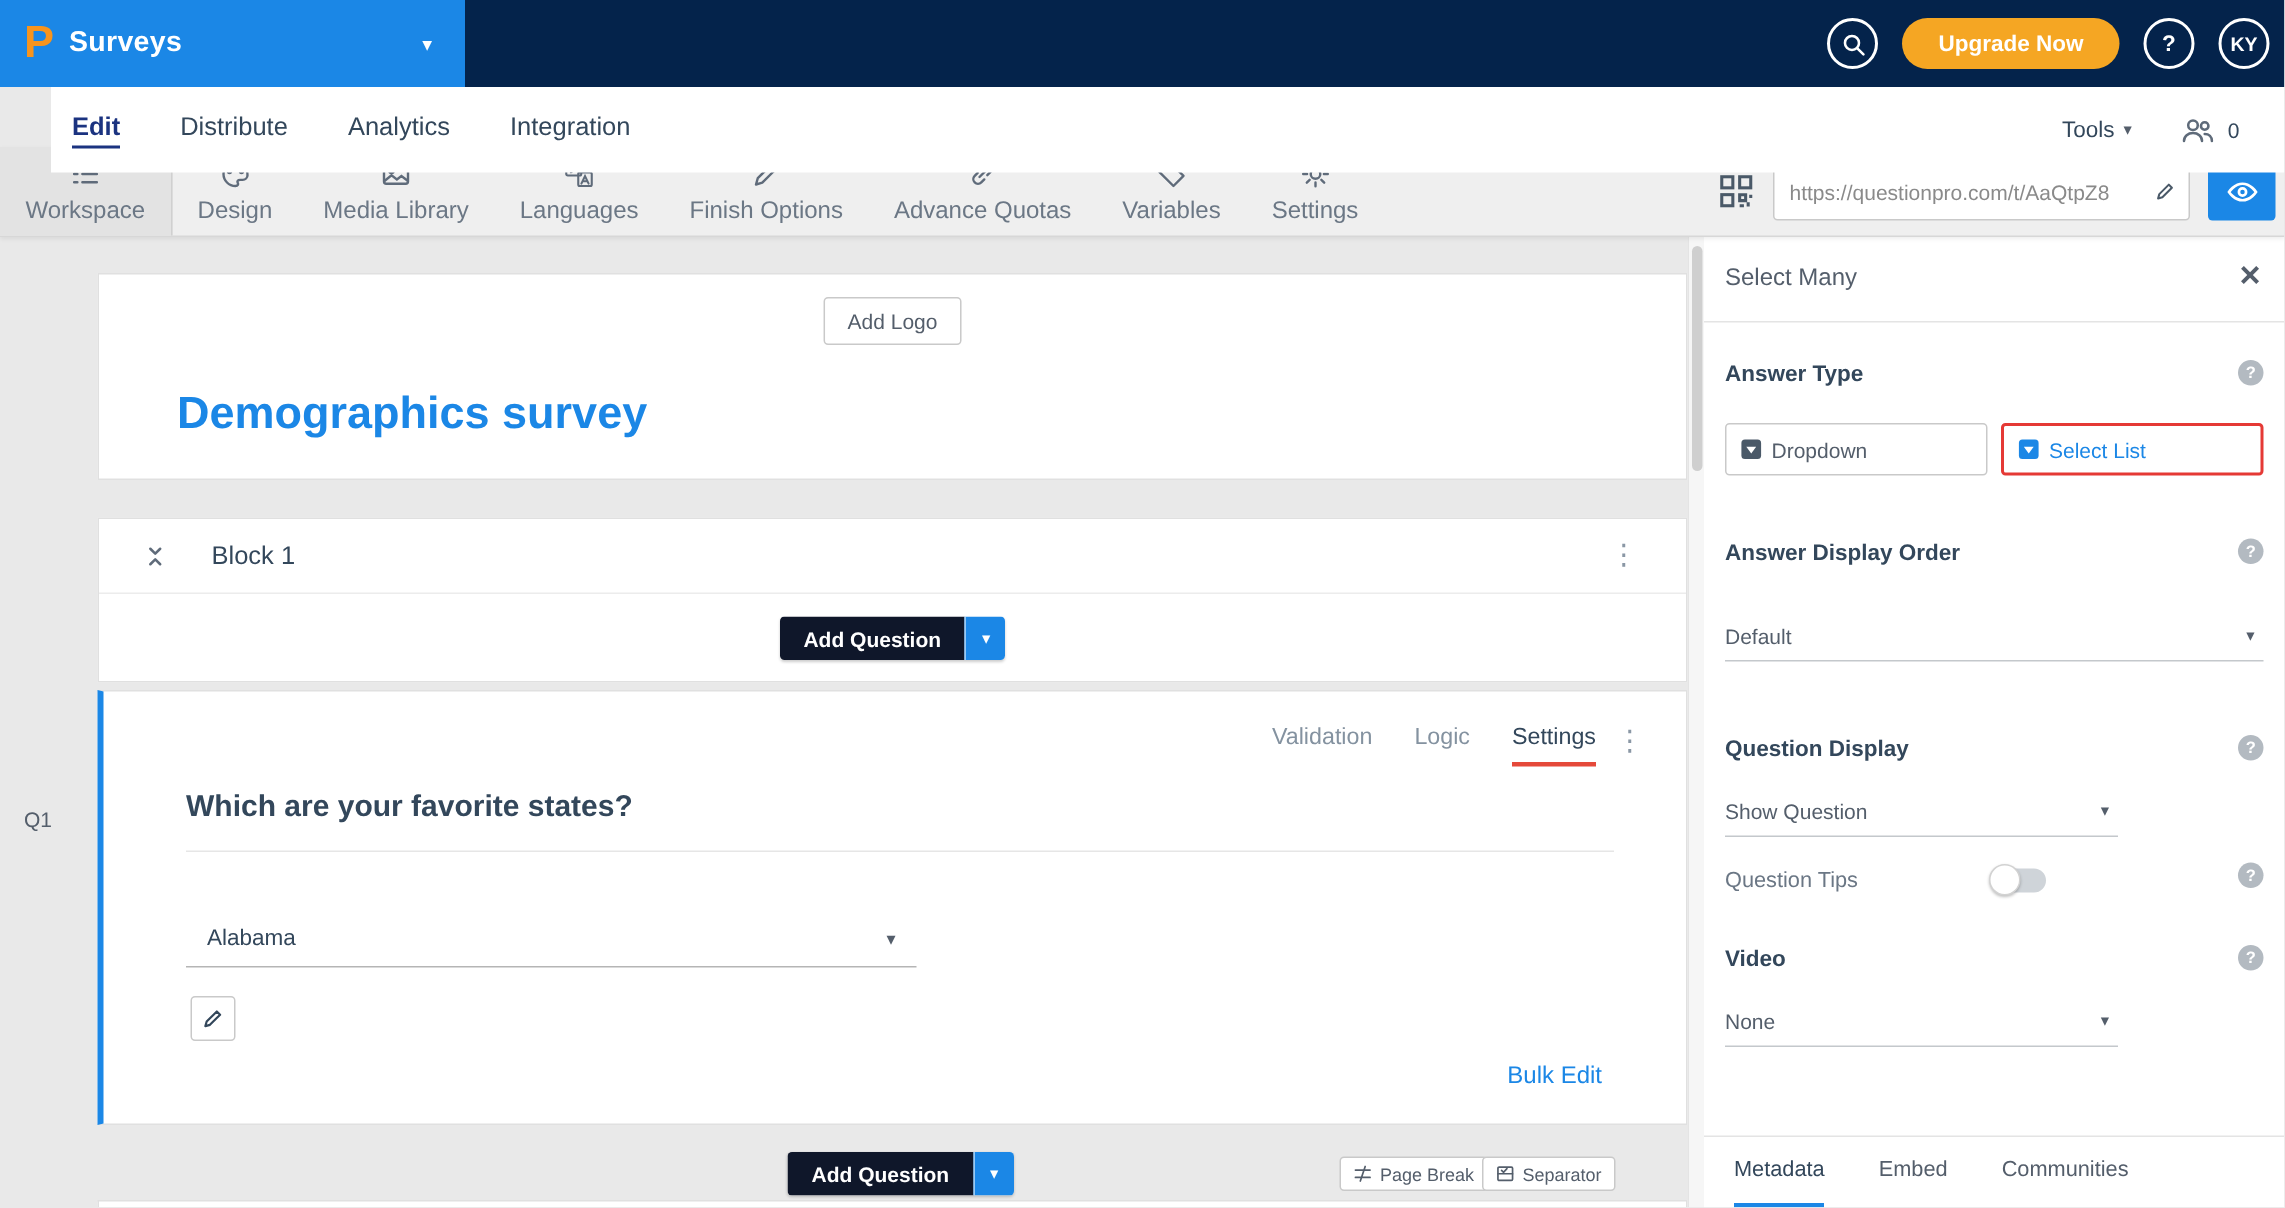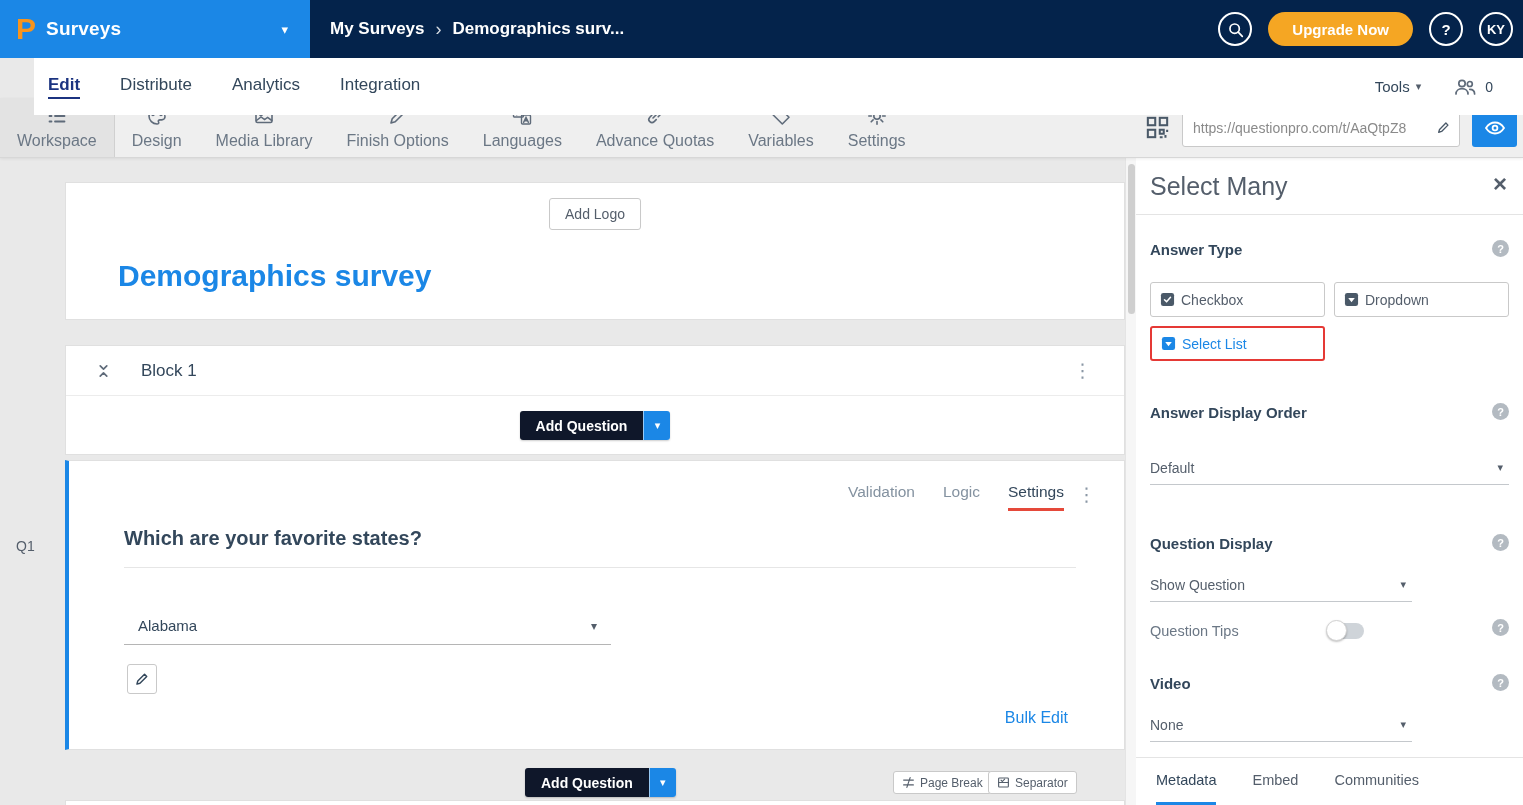--- a/index.html
+++ b/index.html
@@ -82,21 +82,21 @@
   .mini-separator { left:988px; }
   .bottom-strip { position:absolute; top:642px; left:65px; width:1060px; height:5px; background:#fff; border:1px solid #e0e0e0; border-bottom:none; }
 
   
   .vscroll { position:absolute; top:158px; left:1125px; width:11px; height:647px; background:#f6f6f6; border-left:1px solid #e4e4e4; }
   .vscroll .thumb { position:absolute; top:6px; left:2px; width:7px; height:150px; border-radius:4px; background:#cfcfcf; }
 
   
   .sidebar { position:absolute; top:158px; left:1136px; width:387px; height:647px; background:#fff; padding:0 14px; overflow:hidden; }
   .sb-head { height:56px; display:flex; align-items:center; position:relative; }
-  .sb-title { font-size:25px; font-weight:500; color:#545e6b; }
+  .sb-title { font-size:16px; font-weight:500; color:#545e6b; }
   .sb-close { position:absolute; right:2px; top:14px; font-size:24px; line-height:1; font-weight:bold; color:#545e6b; }
   .sb-divider { height:1px; background:#e4e4e4; margin:0 -14px; }
   .sb-label-row { position:relative; display:flex; align-items:center; }
   .sb-label { font-size:15px; font-weight:bold; color:#33475b; }
   .sb-sublabel { font-size:14.5px; color:#6b7785; }
   .help { position:absolute; right:0; top:-1px; width:17px; height:17px; border-radius:50%; background:#b3bac1; color:#fff; font-size:11px; font-weight:bold; display:flex; align-items:center; justify-content:center; }
   .sec-answertype { margin-top:26px; }
   .atype-grid { margin-top:24px; display:grid; grid-template-columns:1fr 1fr; gap:9px; }
   .atype-btn { height:35px; border:1px solid #c9c9c9; border-radius:3px; background:#fff; display:flex; align-items:center; padding:0 9px; gap:6px; font-size:14px; color:#545e6b; }
   .atype-btn.selected { border:2px solid #e53935; color:#1b87e6; }
@@ -118,25 +118,20 @@
 <body>
 
 <div class="app" data-interactable="false">
 
   <header class="topbar" data-interactable="false">
     <div class="brand" data-interactable="true">
       <span class="logo" data-interactable="false">P</span>
       <span class="product" data-interactable="false">Surveys</span>
       <span class="caret" data-interactable="false">▾</span>
     </div>
-    <div class="crumbs" data-interactable="false">
-      <span data-interactable="true">My Surveys</span>
-      <span class="sep" data-interactable="false">›</span>
-      <span data-interactable="false">Demographics surv...</span>
-    </div>
     <div class="top-right" data-interactable="false">
       <div class="circle-btn" data-interactable="true">
         <span data-interactable="false">
           <svg width="17" height="17" viewBox="0 0 20 20" fill="none" stroke="#fff" stroke-width="2" stroke-linecap="round">
               <circle cx="9" cy="9" r="5.5"></circle>
               <path d="M13.2 13.2L18 18"></path>
             </svg>
         </span>
       </div>
       <button class="upgrade" data-interactable="true">Upgrade Now</button>
@@ -196,37 +191,37 @@
         <svg width="22" height="22" viewBox="0 0 22 22" fill="none" stroke="currentColor" stroke-width="1.6" stroke-linecap="round">
             <rect x="3" y="4.5" width="16" height="13" rx="1.5"></rect>
             <circle cx="8" cy="9" r="1.4"></circle>
             <path d="M3.5 15.5l4.5-3.6 3.6 2.7 3-2.2 4.2 3.1"></path>
           </svg>
       </span>
       <span class="tlabel" data-interactable="false">Media Library</span>
     </div>
     <div class="tool" data-interactable="true">
       <span data-interactable="false">
-        <svg width="22" height="22" viewBox="0 0 22 22" fill="none" stroke="currentColor" stroke-width="1.6" stroke-linecap="round" stroke-linejoin="round">
-            <path d="M4 18l1.2-4.2L14.5 4.5l3 3L8.2 16.8 4 18z"></path>
-            <path d="M13 6l3 3"></path>
-          </svg>
-      </span>
-      <span class="tlabel" data-interactable="false">Finish Options</span>
-    </div>
-    <div class="tool" data-interactable="true">
-      <span data-interactable="false">
         <svg width="22" height="22" viewBox="0 0 22 22" fill="none" stroke="currentColor" stroke-width="1.4" stroke-linecap="round">
             <rect x="2.5" y="3" width="10" height="9" rx="1"></rect>
             <path d="M5 6h5M7.5 4.8V6M5.6 9.8c1.8-.9 3.1-2.4 3.5-3.8M8.3 6.2c.4 1.7 1.7 3 2.7 3.6"></path>
             <rect x="10.5" y="10" width="9" height="9" rx="1"></rect>
             <path d="M12.6 17.4l2.4-5 2.4 5M13.4 15.8h3.2"></path>
           </svg>
       </span>
       <span class="tlabel" data-interactable="false">Languages</span>
+    </div>
+    <div class="tool" data-interactable="true">
+      <span data-interactable="false">
+        <svg width="22" height="22" viewBox="0 0 22 22" fill="none" stroke="currentColor" stroke-width="1.6" stroke-linecap="round" stroke-linejoin="round">
+            <path d="M4 18l1.2-4.2L14.5 4.5l3 3L8.2 16.8 4 18z"></path>
+            <path d="M13 6l3 3"></path>
+          </svg>
+      </span>
+      <span class="tlabel" data-interactable="false">Finish Options</span>
     </div>
     <div class="tool" data-interactable="true">
       <span data-interactable="false">
         <svg width="22" height="22" viewBox="0 0 22 22" fill="none" stroke="currentColor" stroke-width="1.6" stroke-linecap="round">
             <path d="M9 13l4-4"></path>
             <path d="M7.8 10.2l-2 2a3.1 3.1 0 0 0 4.4 4.4l2-2"></path>
             <path d="M14.2 11.8l2-2a3.1 3.1 0 0 0-4.4-4.4l-2 2"></path>
           </svg>
       </span>
       <span class="tlabel" data-interactable="false">Advance Quotas</span>
@@ -365,29 +360,20 @@
       <span class="sb-close" data-interactable="true">×</span>
     </div>
     <div class="sb-divider" data-interactable="false"></div>
 
     <section class="sec-answertype" data-interactable="false">
       <div class="sb-label-row" data-interactable="false">
         <span class="sb-label" data-interactable="false">Answer Type</span>
         <span class="help" data-interactable="true">?</span>
       </div>
       <div class="atype-grid" data-interactable="false">
-        <button class="atype-btn" data-interactable="true">
-          <span data-interactable="false">
-            <svg width="15" height="15" viewBox="0 0 16 16">
-                <rect x="1" y="1" width="14" height="14" rx="2.5" fill="#4a5968"></rect>
-                <path d="M4.8 8.3l2.2 2.2 4.2-4.8" stroke="#fff" stroke-width="1.6" fill="none" stroke-linecap="round" stroke-linejoin="round"></path>
-              </svg>
-          </span>
-          <span data-interactable="false">Checkbox</span>
-        </button>
         <button class="atype-btn" data-interactable="true">
           <span data-interactable="false">
             <svg width="15" height="15" viewBox="0 0 16 16">
                 <rect x="1" y="1" width="14" height="14" rx="2.5" fill="#4a5968"></rect>
                 <path d="M4.5 6.3h7L8 11z" fill="#fff"></path>
               </svg>
           </span>
           <span data-interactable="false">Dropdown</span>
         </button>
         <button class="atype-btn selected" data-interactable="true">

